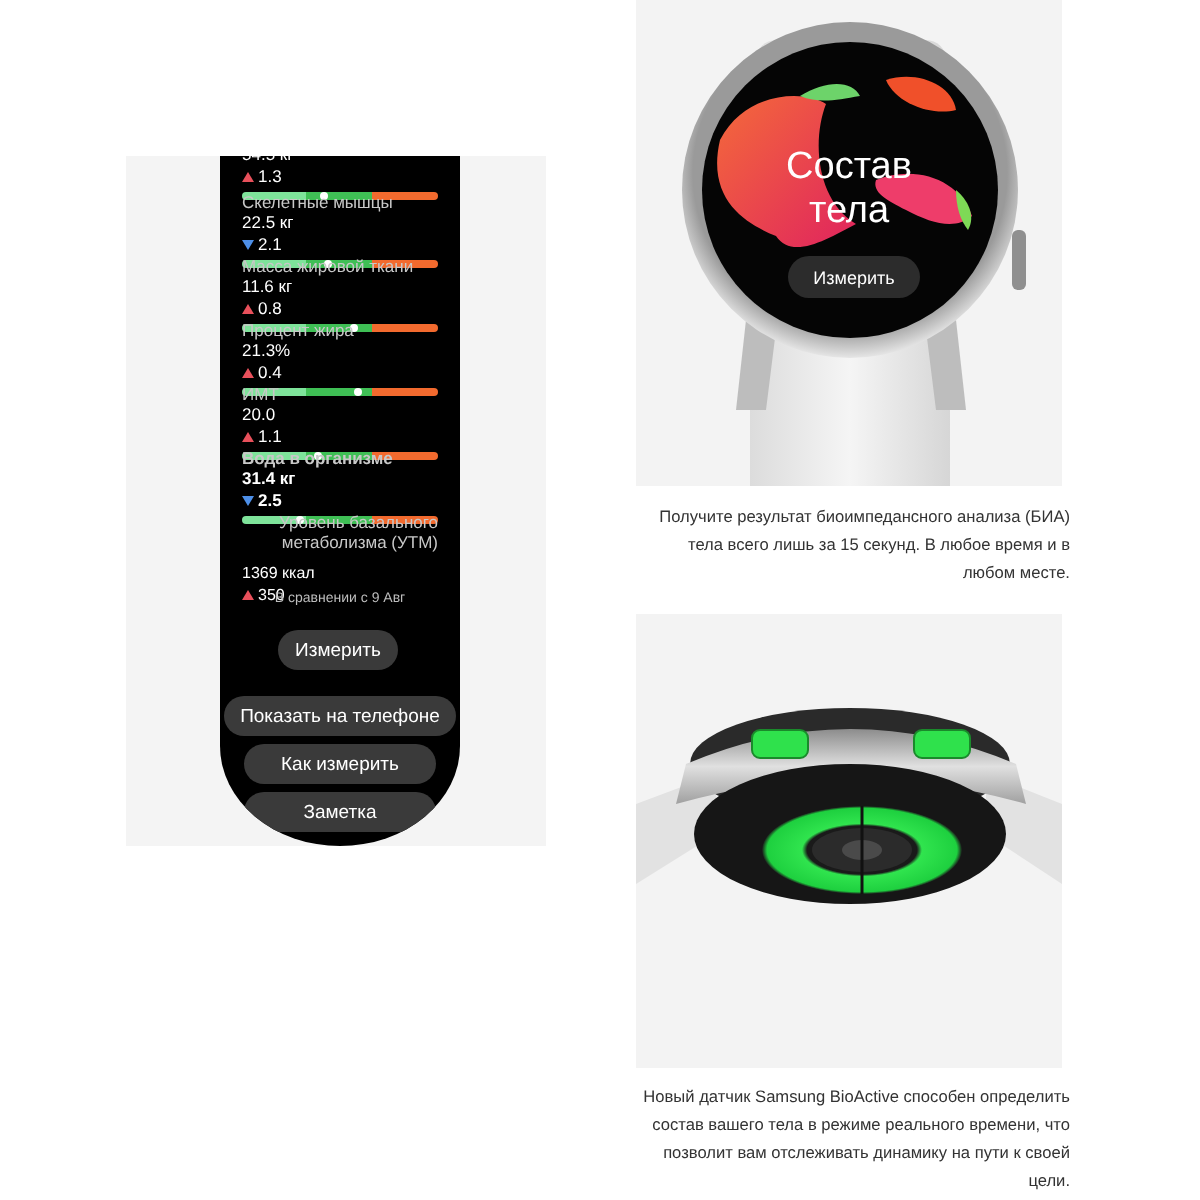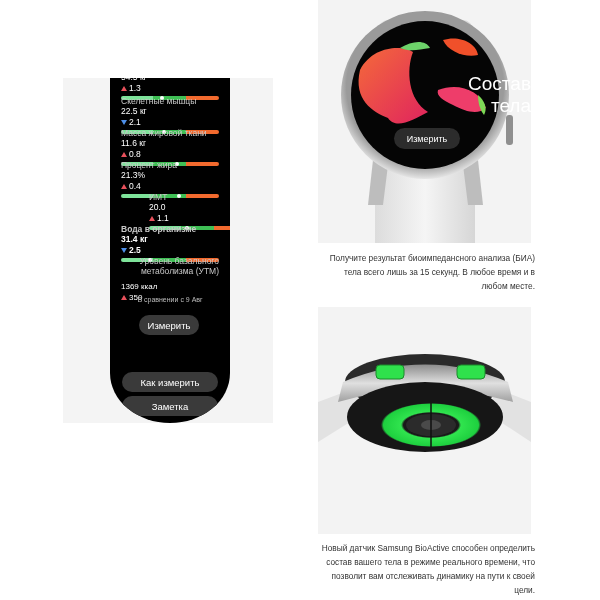--- a/index.html
+++ b/index.html
@@ -31,21 +31,21 @@
       position: absolute; background: #3a3a3a; color: #fff; border-radius: 12px; font-size: 9.5px;
       display: flex; align-items: center; justify-content: center; height: 20px;
     }
     .right-img1 {
       position: absolute; left: 318px; top: 0; width: 213px; height: 243px; background: #f3f3f3; overflow: hidden;
     }
     .right-img2 {
       position: absolute; left: 318px; top: 307px; width: 213px; height: 227px; background: #f3f3f3; overflow: hidden;
     }
     .caption { position: absolute; left: 320px; width: 215px; font-size: 8.3px; color: #333; line-height: 14px; text-align: right; }
-    .watch-title { position:absolute; left:0; width:100%; text-align:right; color:#fff; font-size:19px; line-height:22px; top:73px; }
+    .watch-title { position:absolute; left:0; width:100%; text-align:center; color:#fff; font-size:19px; line-height:22px; top:73px; }
     .watch-btn { position:absolute; left:76px; top:128px; width:66px; height:21px; border-radius:11px; background:#2c2c2c; color:#fff; font-size:9px; display:flex; align-items:center; justify-content:center; }
   </style>
 </head>
 <body>
 
 <div class="left-panel">
   <div class="watch-screen">
 
     <div class="metric" style="top:0px;">
       <div class="metric-row">
@@ -107,21 +107,21 @@
           </span>
       </div>
       <div class="bar">
           <div class="seg1"></div>
           <div class="seg2"></div>
           <div class="seg3"></div>
           <div class="dot" style="left:57%"></div>
         </div>
     </div>
 
-    <div class="metric" style="top:120px;margin-left:28px;">
+    <div class="metric" style="top:120px;">
       <div class="metric-label">ИМТ</div>
       <div class="metric-row">
         <span>20.0</span>
         <span class="delta">
             <span class="tri-up"></span>
             <span>1.1</span>
           </span>
       </div>
       <div class="bar">
           <div class="seg1"></div>
@@ -155,20 +155,21 @@
         <span class="delta">
             <span class="tri-up"></span>
             <span>350</span>
           </span>
       </div>
     </div>
 
     <div class="compare">В сравнении с 9 Авг</div>
 
     <div class="pill" style="left:29px; top:243px; width:60px;">Измерить</div>
+    <div class="pill" style="left:2px; top:276px; width:116px;">Показать на телефоне</div>
     <div class="pill" style="left:12px; top:300px; width:96px;">Как измерить</div>
     <div class="pill" style="left:12px; top:324px; width:96px;">Заметка</div>
   </div>
 </div>
 
 <div class="right-img1">
   <svg width="213" height="243" viewBox="0 0 213 243">
     <defs>
       <linearGradient id="strap" x1="0" x2="1">
           <stop offset="0" stop-color="#dcdcdc"></stop>

